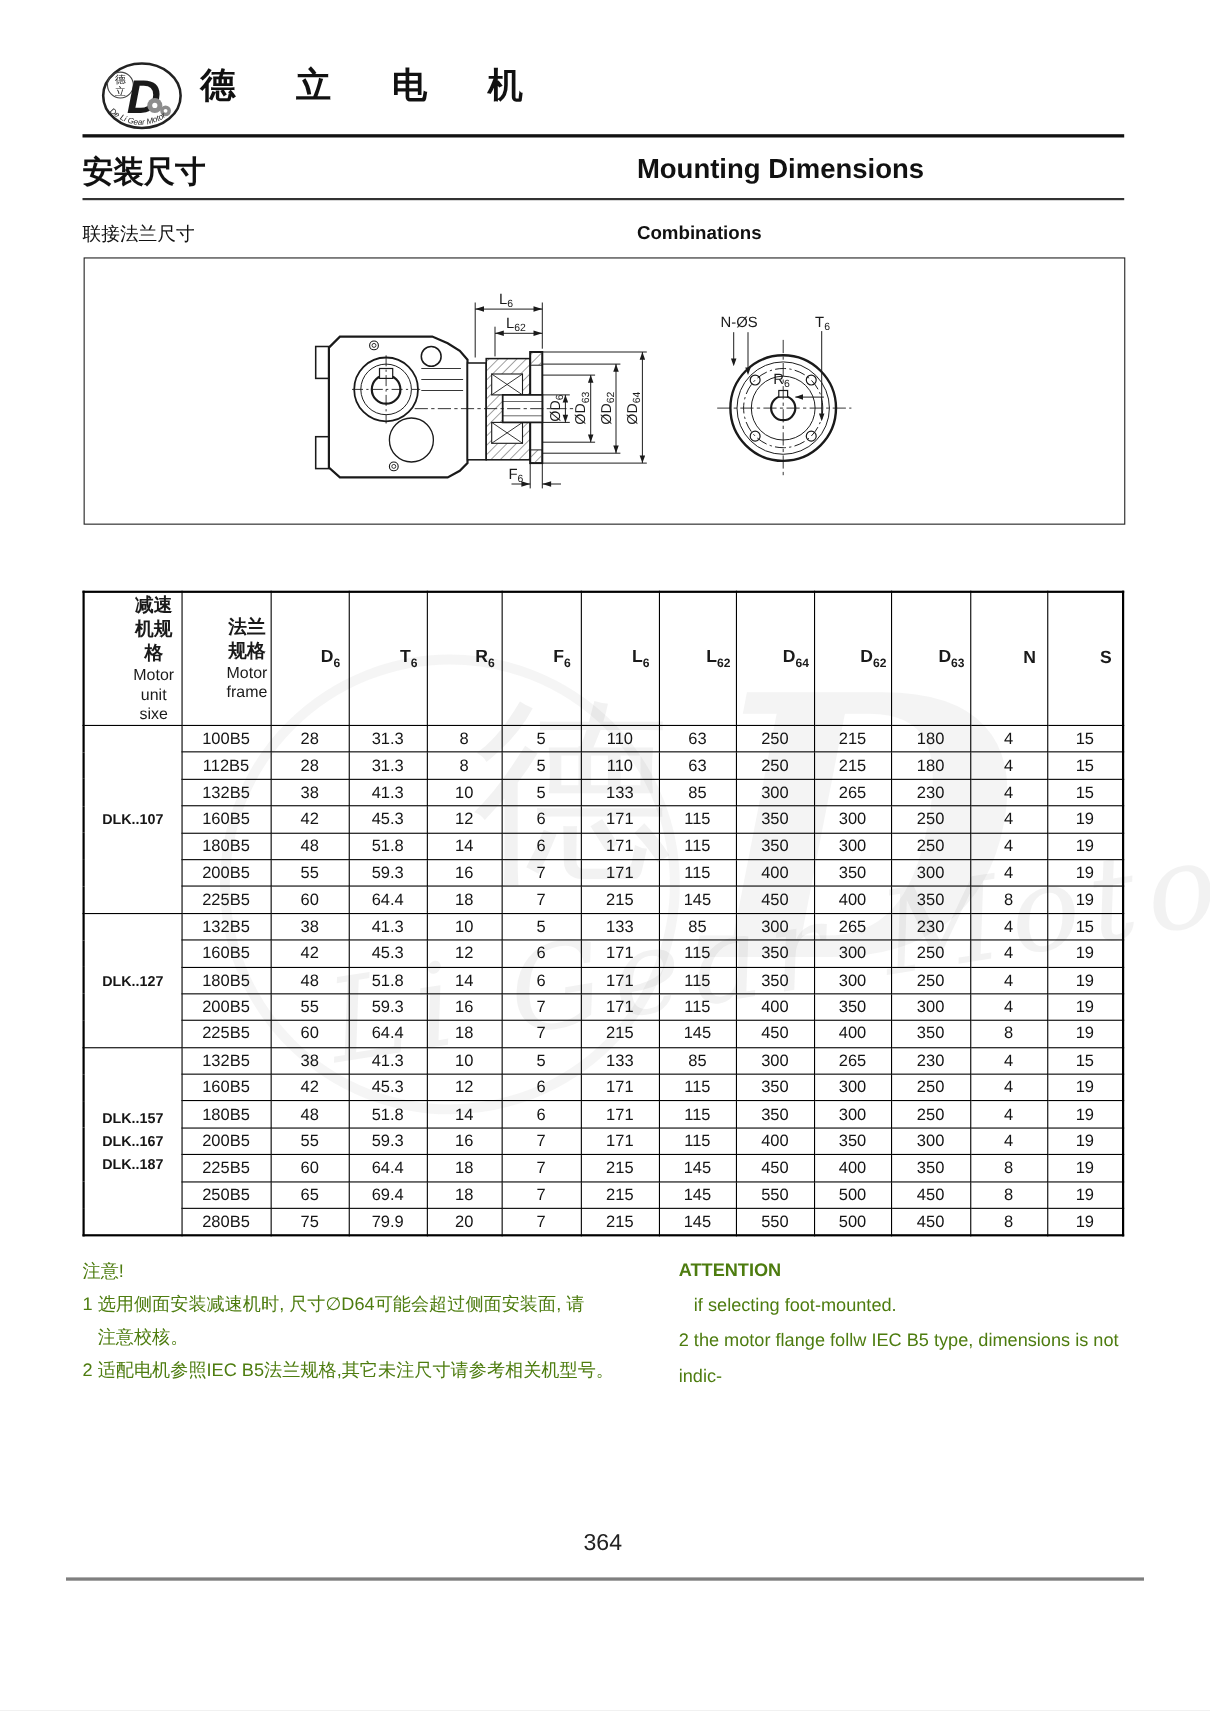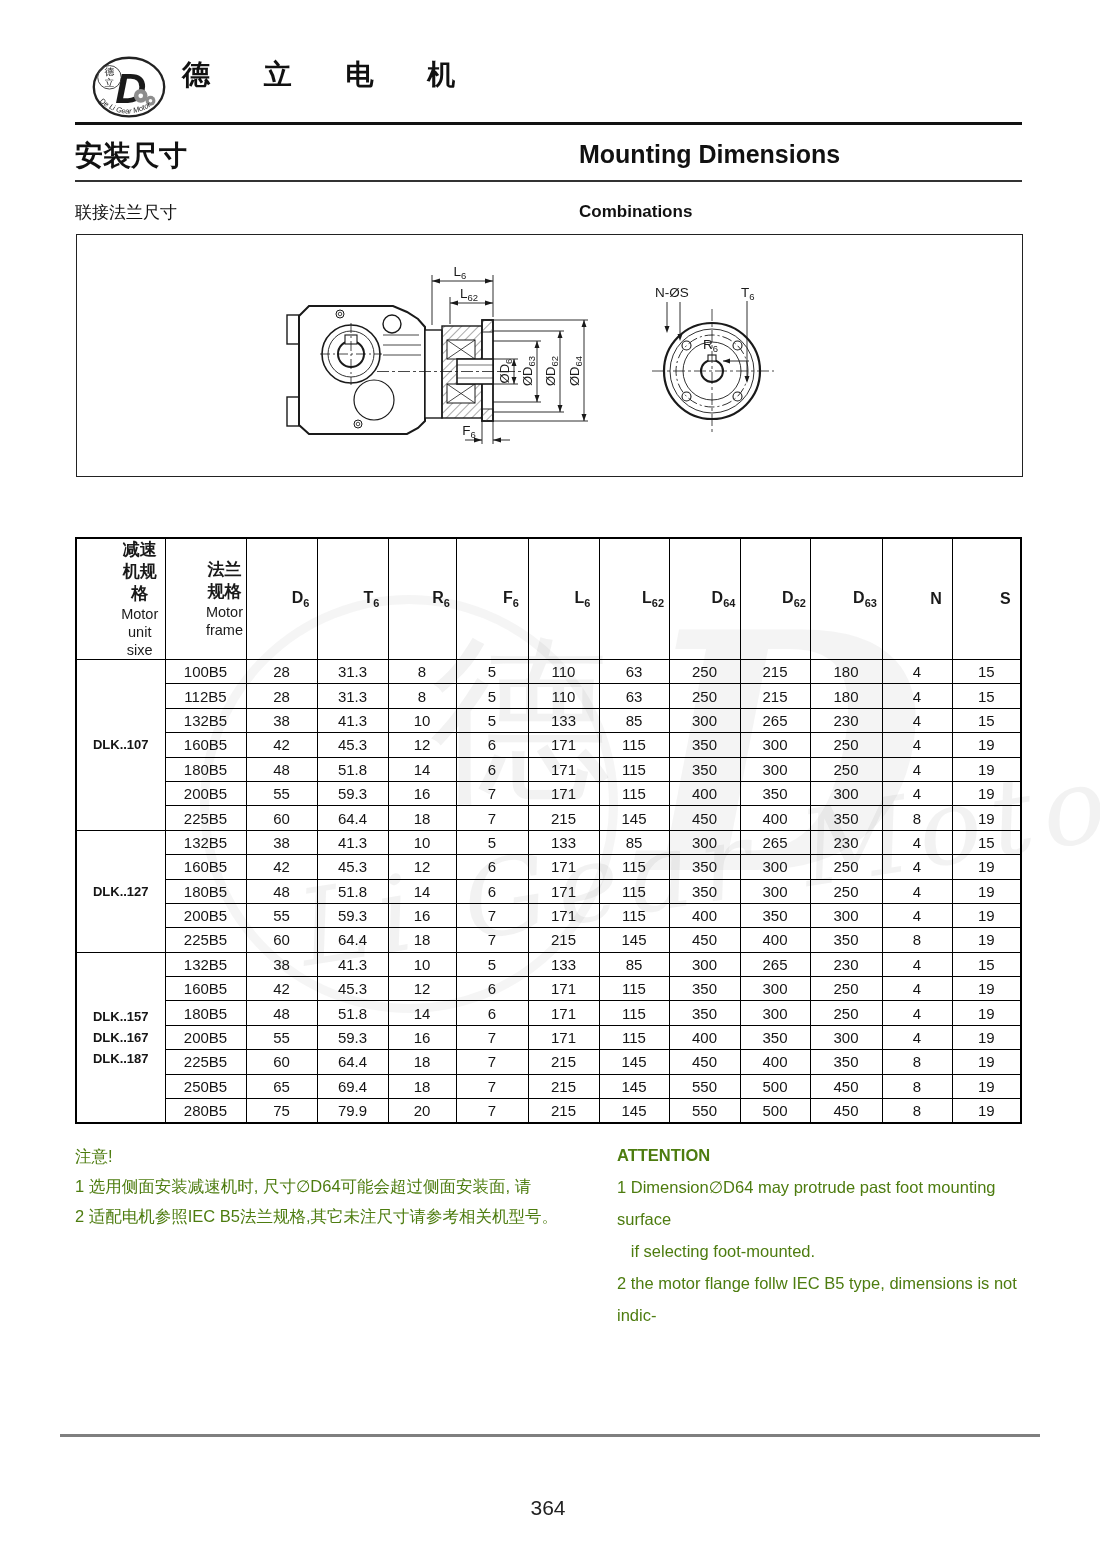--- a/index.html
+++ b/index.html
@@ -2,21 +2,21 @@
 <html><head>
 <meta charset="utf-8">
 <style>
   html,body{margin:0;padding:0;background:#e8e8e8;}
   .page{position:relative;width:1100px;height:1555px;background:#fff;margin:0 auto;
         font-family:"Liberation Sans",sans-serif;color:#1a1a1a;overflow:hidden;}
   .abs{position:absolute;}
 
   
   .company-name{left:182px;top:56px;font-family:"DejaVu Serif",serif;font-weight:bold;
-                font-size:28px;letter-spacing:22px;color:#111;}
+                font-size:32px;letter-spacing:22px;color:#111;}
   .rule-thick{left:75px;top:122px;width:947px;height:3px;background:#111;}
   .title-zh{left:75px;top:137px;font-size:28px;font-weight:bold;color:#111;}
   .title-en{left:579px;top:140px;font-size:25px;font-weight:bold;color:#111;}
   .rule-thin{left:75px;top:180px;width:947px;height:2px;background:#333;}
   .sub-zh{left:75px;top:201px;font-size:17px;color:#111;}
   .sub-en{left:579px;top:202px;font-size:17px;font-weight:bold;color:#111;}
 
   
   .drawing-box{left:76px;top:234px;width:945px;height:241px;border:1.5px solid #222;box-sizing:content-box;background:#fff;}
 
@@ -43,21 +43,21 @@
 
   
   .notes{font-size:16.5px;color:#4d7c0f;}
   .notes-zh{left:75px;top:1141px;width:530px;line-height:30px;}
   .notes-en{left:617px;top:1139px;width:430px;line-height:32px;}
   .note-title-en{font-weight:bold;}
   .note-line{white-space:pre-wrap;}
 
   
   .rule-footer{left:60px;top:1434px;width:980px;height:3px;background:#7f7f7f;}
-  .page-num{left:0;top:1496px;width:1096px;text-align:center;font-size:21px;color:#222;}
+  .page-num{left:0;top:1391px;width:1096px;text-align:center;font-size:21px;color:#222;}
 
   svg text{font-family:"Liberation Sans",sans-serif;fill:#1a1a1a;}
 </style>
 </head>
 <body>
 
 <div class="page">
 
   <svg class="abs" style="left:85px;top:50px" width="88" height="80" viewBox="0 0 90 80">
     <ellipse cx="45" cy="37" rx="36" ry="30" fill="none" stroke="#222" stroke-width="2.4"></ellipse>
@@ -525,27 +525,27 @@
             <td>19</td>
           </tr>
         </tbody>
     </table>
   </div>
 
   <div class="abs notes notes-zh">
     <div class="note-title">注意!</div>
     <div id="notes-zh-lines">
         <div class="note-line">1 选用侧面安装减速机时, 尺寸∅D64可能会超过侧面安装面, 请</div>
+        <div class="note-line">   注意校核。</div>
         <div class="note-line">2 适配电机参照IEC B5法兰规格,其它未注尺寸请参考相关机型号。</div>
       </div>
   </div>
   <div class="abs notes notes-en">
     <div class="note-title-en">ATTENTION</div>
     <div id="notes-en-lines">
-        <div class="note-line">1 Dimension∅D64 may protrude past foot mounting surface</div>
         <div class="note-line">   if selecting foot-mounted.</div>
         <div class="note-line">2 the motor flange follw IEC B5 type, dimensions is not indic-</div>
       </div>
   </div>
 
   <div class="abs rule-footer"></div>
   <div class="abs page-num">364</div>
 
 </div>
 

